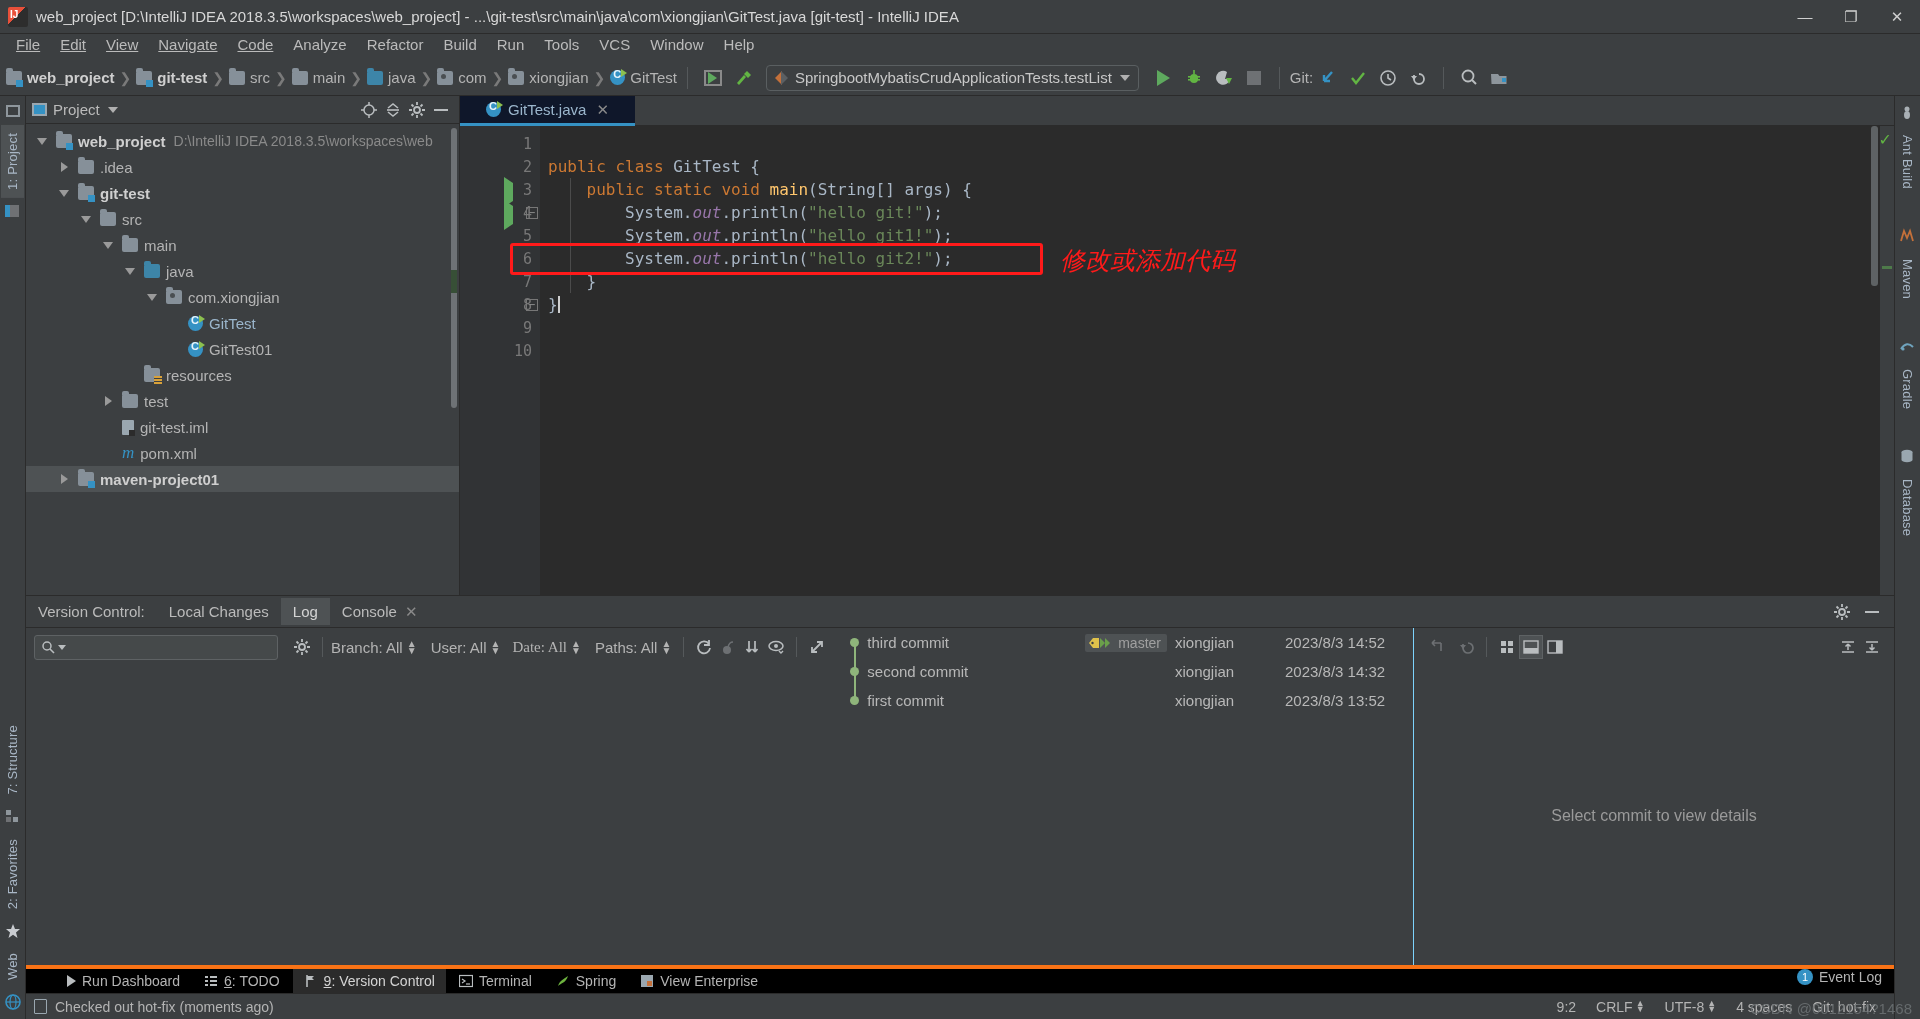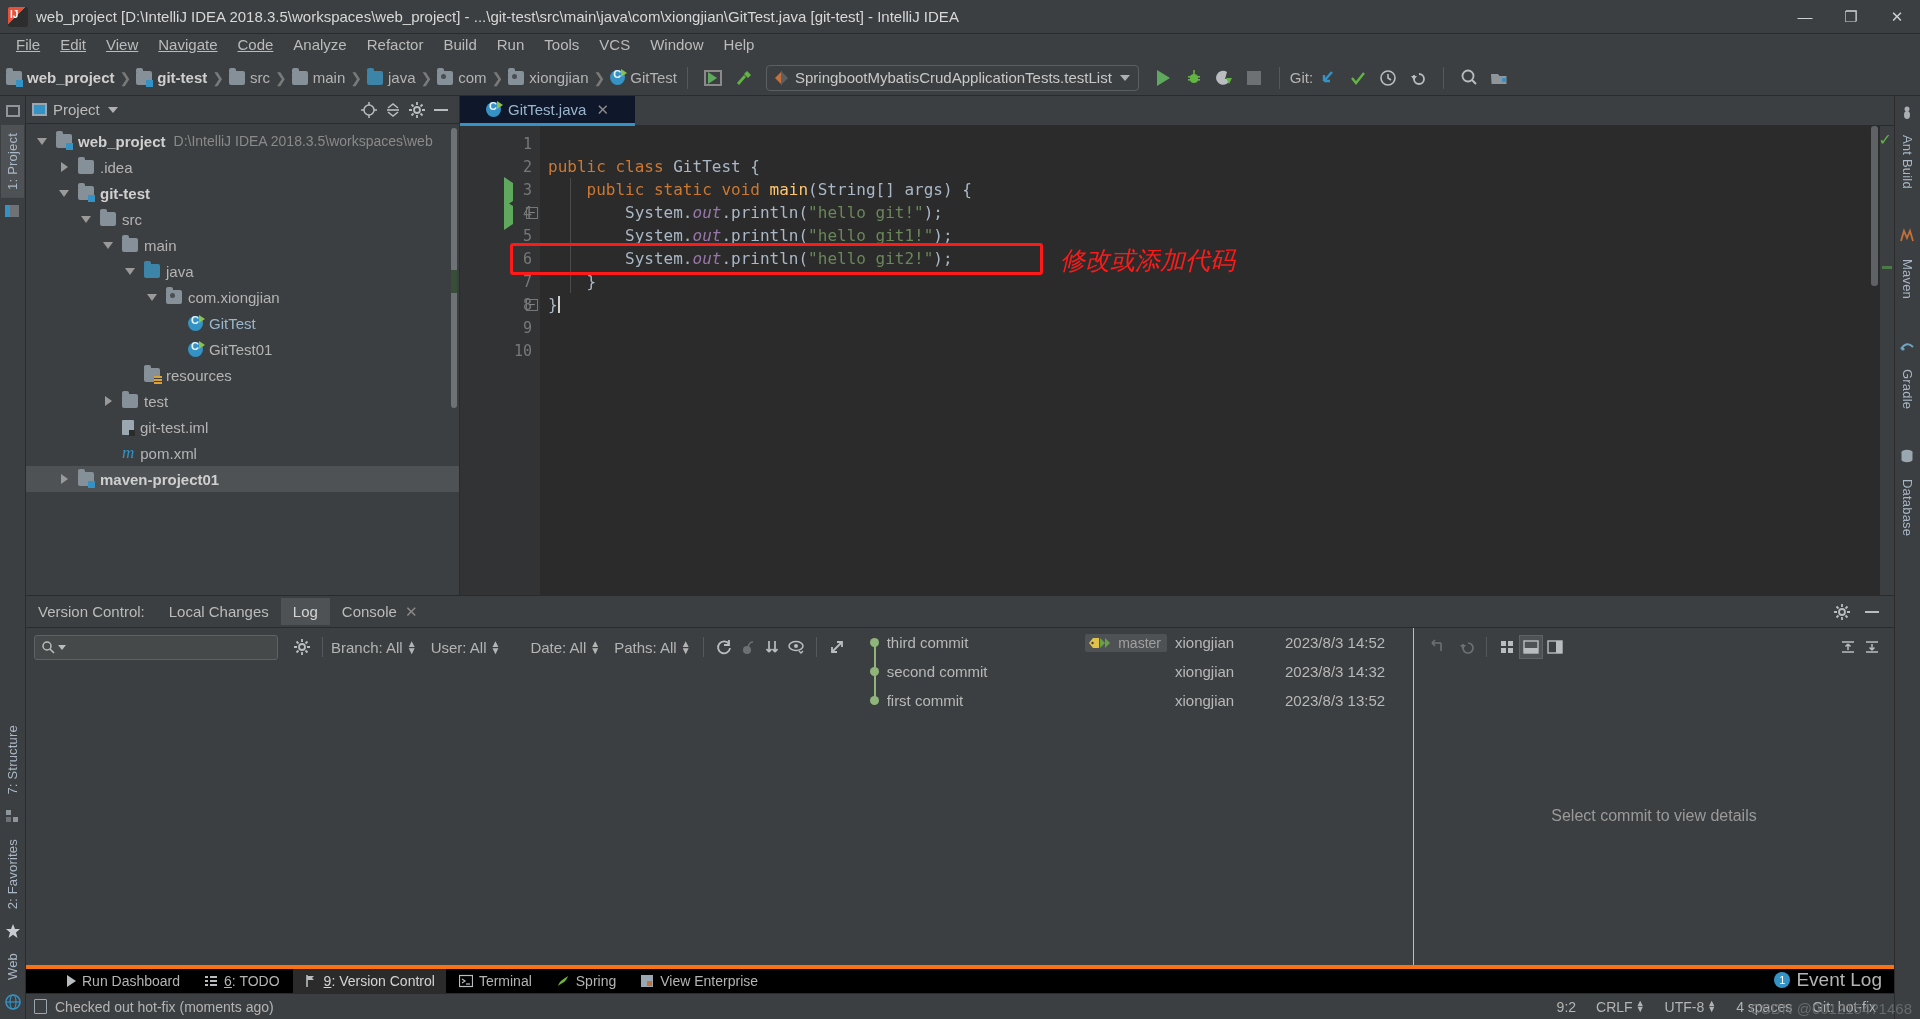--- a/index.html
+++ b/index.html
@@ -709,21 +709,21 @@
               </span>
               <span class="vsep"></span>
               <span class="filter">
                   <span>Branch: All</span>
                   <span class="ud">▲<br>▼</span>
                 </span>
               <span class="filter" style="margin-left:10px;">
                   <span>User: All</span>
                   <span class="ud">▲<br>▼</span>
                 </span>
-              <span class="filter" style="margin-left:26px;">
+              <span class="filter" style="margin-left:8px;font-family:Liberation Serif, serif;">
                   <span>Date: All</span>
                   <span class="ud">▲<br>▼</span>
                 </span>
               <span class="filter" style="margin-left:10px;">
                   <span>Paths: All</span>
                   <span class="ud">▲<br>▼</span>
                 </span>
               <span class="vsep"></span>
               <span class="ph-btn">
                 <svg width="18" height="18" viewBox="0 0 18 18">
@@ -902,21 +902,21 @@
           <span class="twi">
             <svg width="14" height="14" viewBox="0 0 14 14">
                 <rect x="1" y="1" width="12" height="12" fill="#9aa7b0"></rect>
                 <rect x="7" y="7" width="5" height="5" fill="#c4703a"></rect>
               </svg>
           </span>
           <span>View Enterprise</span>
         </div>
         <div class="tw-right">
           <span class="evtlog-badge">1</span>
-          <span style="font-size:19px;color:#b4b4b4;">Event Log</span>
+          <span style="font-size:14px;color:#b4b4b4;">Event Log</span>
         </div>
       </div>
 
       <div class="statusbar">
         <div class="sb-left">
           <span class="doc-ic"></span>
           <span>Checked out hot-fix (moments ago)</span>
         </div>
         <div class="sb-right">
           <span class="sb-item">9:2</span>

